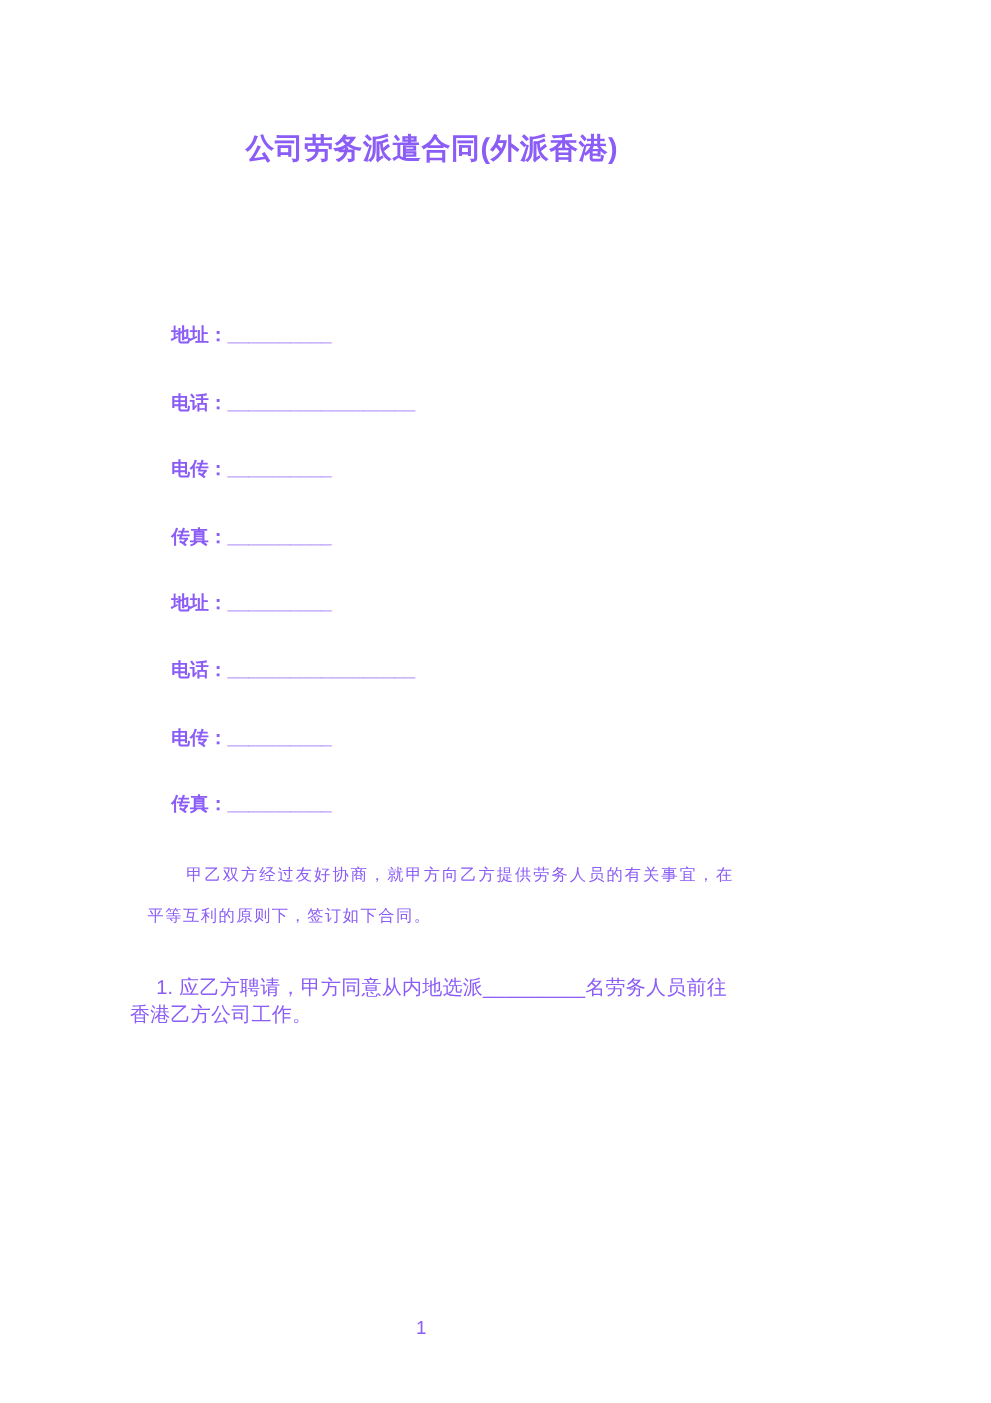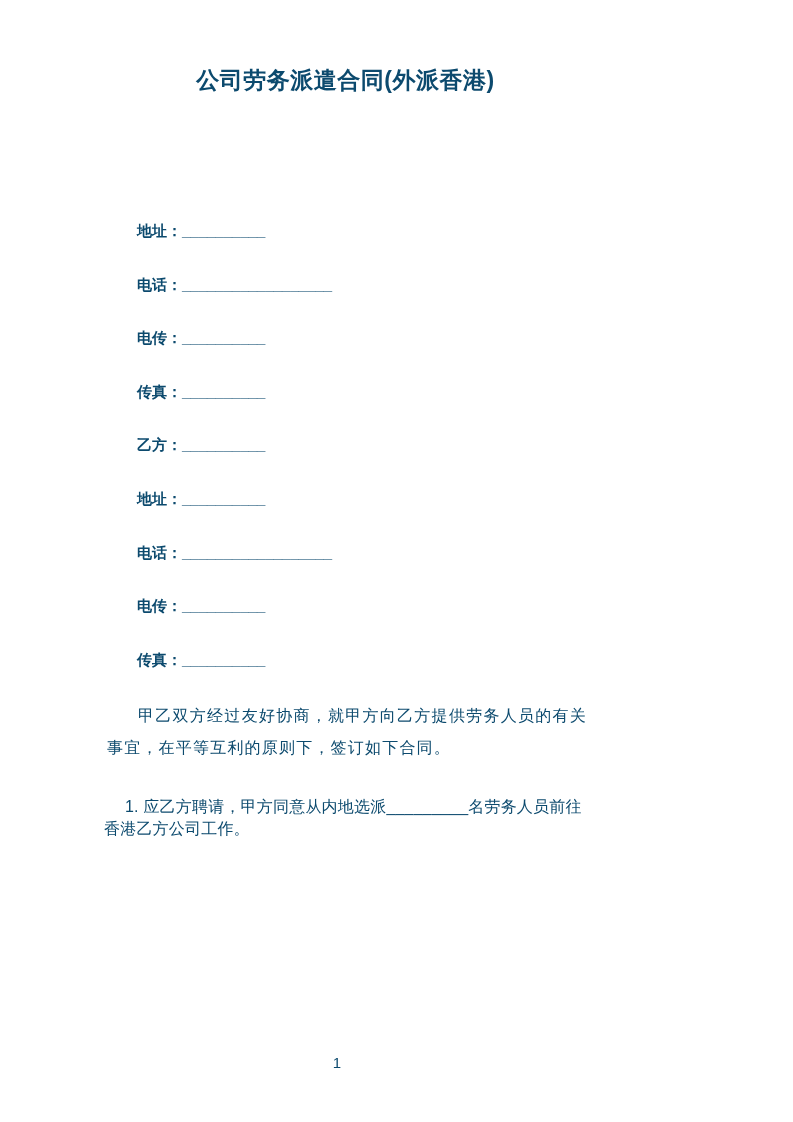--- a/index.html
+++ b/index.html
@@ -6,24 +6,24 @@
     margin: 0;
     padding: 0;
     background: #ffffff;
   }
   .page {
     position: relative;
     width: 674px;
     height: 1122px;
     margin: 0;
     background: #ffffff;
-    color: #0c4a6e;
+    color: #8b5cf6;
     font-family: "Liberation Sans", "DejaVu Sans", sans-serif;
     box-sizing: border-box;
-    padding: 65px 87px 0 104px;
+    padding: 103px 87px 0 104px;
     overflow: hidden;
   }
   .doc-title {
     font-size: 23px;
     font-weight: bold;
     text-align: center;
     line-height: 30px;
     letter-spacing: 0.5px;
     margin: 0 0 125px 0;
   }
@@ -38,22 +38,22 @@
     margin: 0 0 32.6px 0;
     white-space: nowrap;
   }
   .field-row:last-child {
     margin-bottom: 0;
   }
   .blank-line {
     letter-spacing: 0;
   }
   .intro-paragraph {
-    margin: 30px 0 0 3px;
-    font-size: 16px;
+    margin: 30px 0 0 14px;
+    font-size: 13px;
     line-height: 32.5px;
     text-indent: 31px;
     text-align: justify;
     letter-spacing: 1.2px;
   }
   .section-heading {
     margin: 13px 0 0 0;
     font-size: 16px;
     font-weight: normal;
     line-height: 21px;
@@ -81,21 +81,20 @@
 
 <div class="page">
 
   <h1 class="doc-title">公司劳务派遣合同(外派香港)</h1>
 
   <div class="fields">
     <div class="field-row"><span class="field-label">地址：</span><span class="blank-line">__________</span></div>
     <div class="field-row"><span class="field-label">电话：</span><span class="blank-line">__________________</span></div>
     <div class="field-row"><span class="field-label">电传：</span><span class="blank-line">__________</span></div>
     <div class="field-row"><span class="field-label">传真：</span><span class="blank-line">__________</span></div>
-    <div class="field-row"><span class="field-label">乙方：</span><span class="blank-line">__________</span></div>
     <div class="field-row"><span class="field-label">地址：</span><span class="blank-line">__________</span></div>
     <div class="field-row"><span class="field-label">电话：</span><span class="blank-line">__________________</span></div>
     <div class="field-row"><span class="field-label">电传：</span><span class="blank-line">__________</span></div>
     <div class="field-row"><span class="field-label">传真：</span><span class="blank-line">__________</span></div>
   </div>
 
   <p class="intro-paragraph">甲乙双方经过友好协商，就甲方向乙方提供劳务人员的有关事宜，在平等互利的原则下，签订如下合同。</p>
 
 
   <p class="clause">1. 应乙方聘请，甲方同意从内地选派_________名劳务人员前往香港乙方公司工作。</p>

